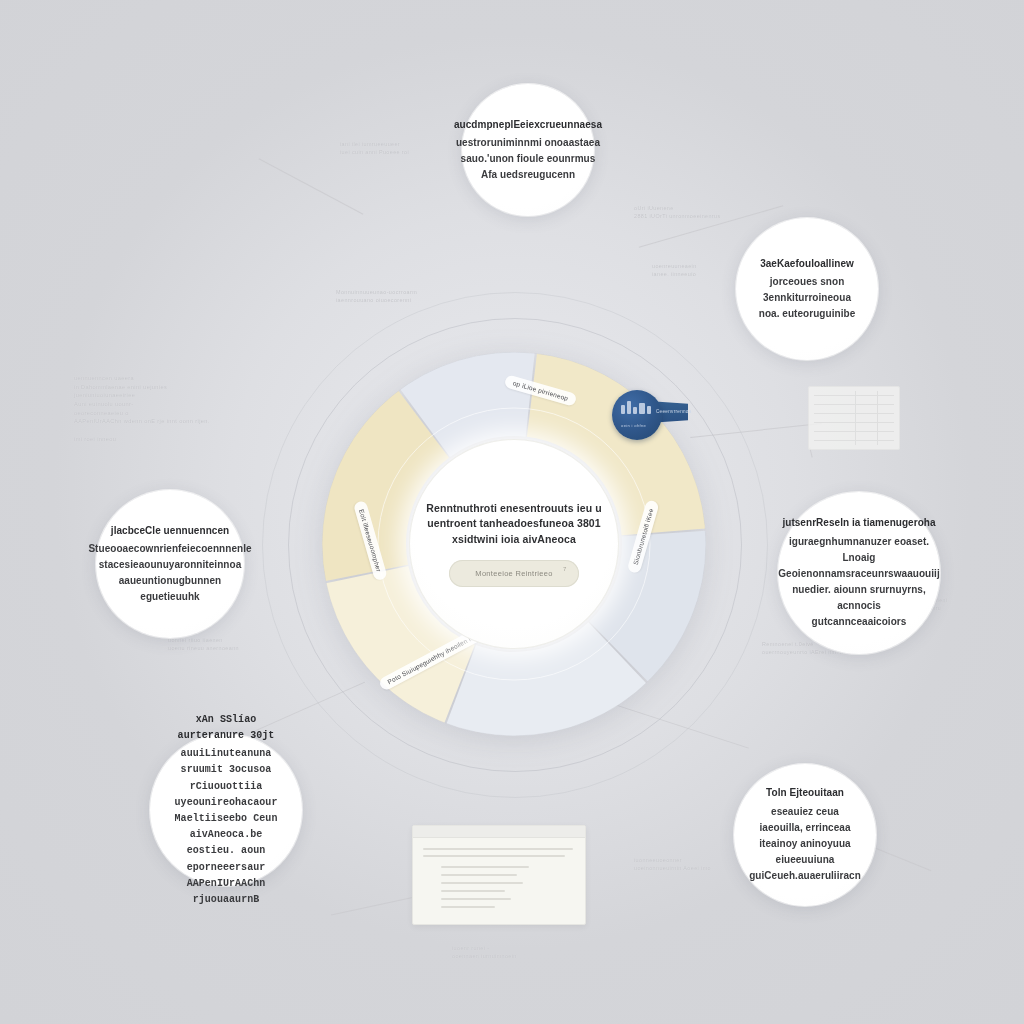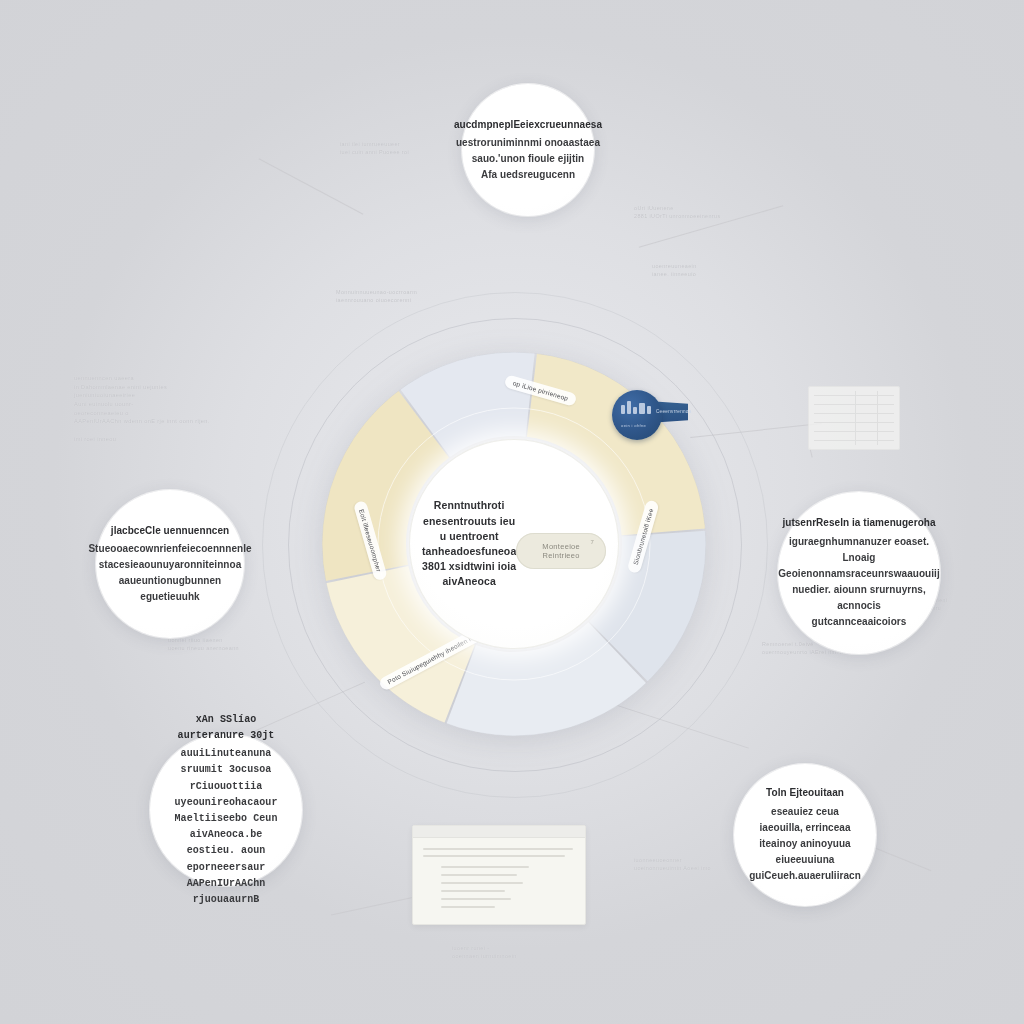--- a/index.html
+++ b/index.html
@@ -50,21 +50,21 @@
   .wheel-wrap{position:absolute;left:322px;top:352px;width:384px;height:384px;}
   .wheel{
     position:absolute;inset:0;border-radius:50%;
     filter:drop-shadow(0 4px 14px rgba(90,95,110,.16));
   }
   .hub{
     position:absolute;left:50%;top:50%;transform:translate(-50%,-50%);
     width:210px;height:210px;border-radius:50%;
     background:radial-gradient(circle at 50% 42%, #ffffff 0%, #ffffff 62%, #fbfbf9 100%);
     box-shadow:0 0 22px 10px rgba(255,255,255,.85), inset 0 0 0 1px rgba(236,236,232,.9);
-    display:flex;align-items:center;justify-content:center;
+    display:flex;flex-direction:column;align-items:center;justify-content:center;
     text-align:center;padding:0 14px;box-sizing:border-box;
   }
   .hub-title{
     font-size:10.5px;font-weight:700;color:#2f3033;line-height:1.45;
     letter-spacing:.1px;max-width:180px;
   }
   .hub-pill{
     margin-top:13px;background:#eceade;border-radius:18px;
     padding:9px 26px;font-size:7.5px;color:#8c8a80;letter-spacing:.3px;
     box-shadow:inset 0 0 0 1px rgba(220,218,205,.9);
@@ -225,26 +225,33 @@
       <i style="width:4px;height:8px;"></i>
     </div>
     <div class="cap">oein i ohfne</div>
     <div class="ribbon-txt">Ceeenvrrennoa</div>
   </div>
 
   <div class="bubble" style="left:462px;top:84px;width:132px;height:132px;">
     <div class="btxt">
       <span class="hd">aucdmpneplEeiexcrueunnaesa</span>
       <span>uestroruniminnmi onoaastaea</span><br>
-      <span>sauo.'unon fioule ejijtin</span><br>
+      <span>sauo.'unon fioule eounrmus</span><br>
       <span>Afa uedsreugucenn</span>
     </div>
   </div>
 
 
+  <div class="bubble" style="left:736px;top:218px;width:142px;height:142px;">
+    <div class="btxt">
+      <span class="hd">3aeKaefouloallinew</span>
+      <span>jorceoues snon 3ennkiturroineoua</span><br>
+      <span>noa. euteoruguinibe</span>
+    </div>
+  </div>
 
   <div class="bubble" style="left:96px;top:490px;width:148px;height:148px;">
     <div class="btxt">
       <span class="hd">jlacbceCle uennuenncen</span>
       <span>Stueooaecownrienfeiecoennnenle</span><br>
       <span>stacesieaounuyaronniteinnoa</span><br>
       <span>aaueuntionugbunnen eguetieuuhk</span>
     </div>
   </div>
 

